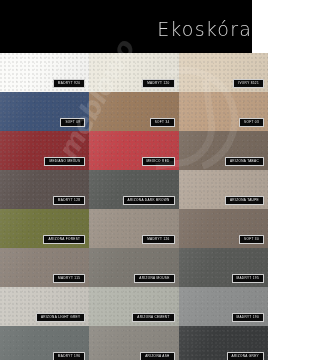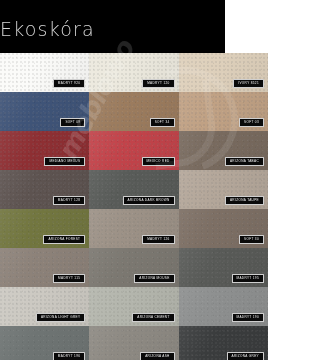--- a/index.html
+++ b/index.html
@@ -10,26 +10,26 @@
   body {
     width: 268px;
     height: 360px;
     font-family: "Liberation Sans", sans-serif;
     overflow: hidden;
     position: relative;
   }
 
   
   .header {
-    width: 225px;
+    width: 252px;
     height: 53px;
     background: #000000;
     display: flex;
     align-items: center;
-    justify-content: flex-start;
+    justify-content: flex-end;
     box-sizing: border-box;
     padding-top: 5px;
   }
   .header-title {
     color: #d8d8d8;
     font-size: 19px;
     font-weight: 300;
     letter-spacing: 1.2px;
     font-family: "DejaVu Sans", sans-serif;
     white-space: nowrap;

